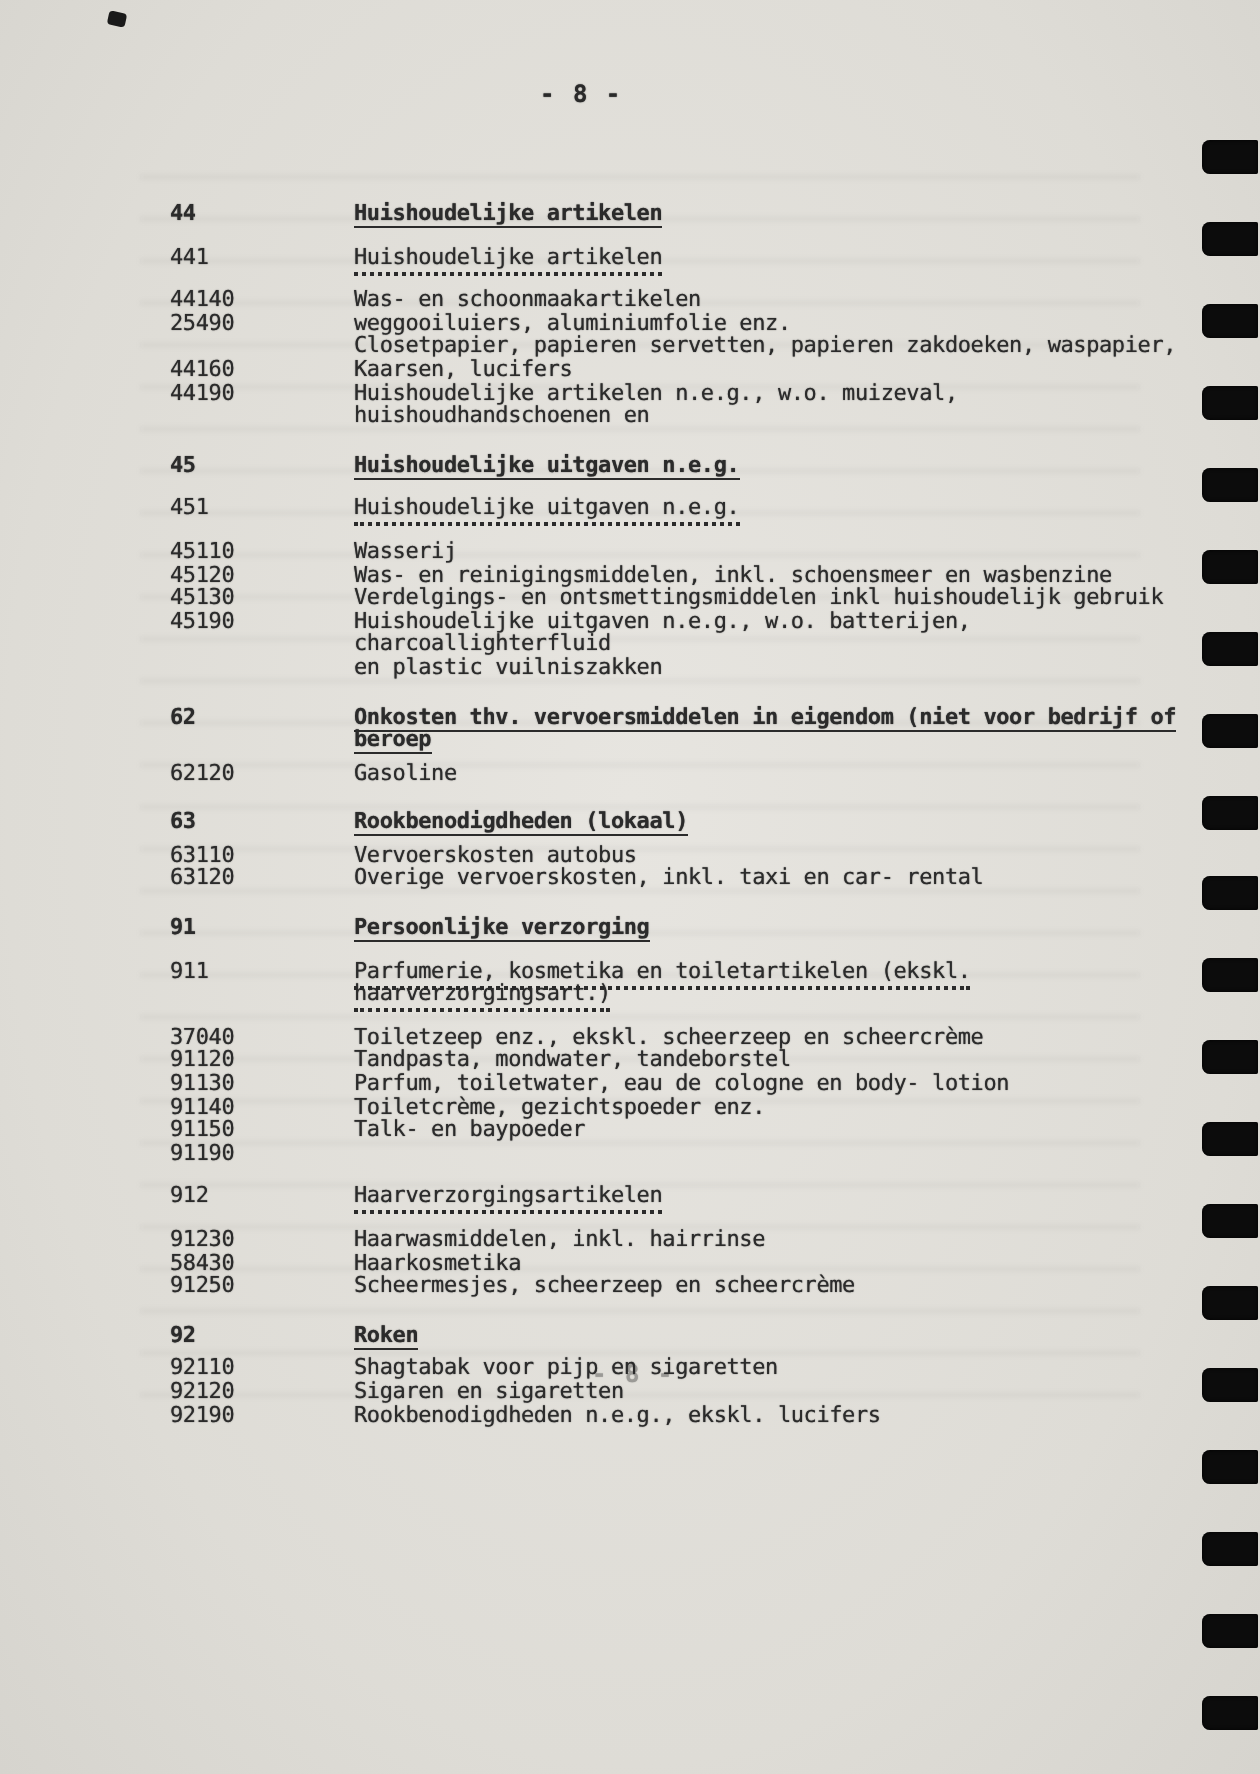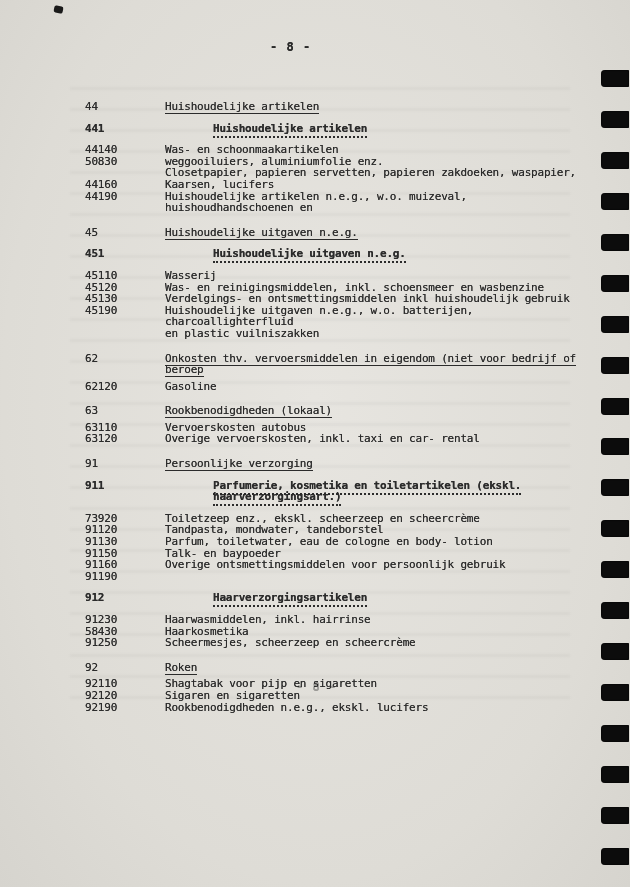--- a/index.html
+++ b/index.html
@@ -38,26 +38,26 @@
   .page-number.top{left:270px;top:40px;}
   .page-number.bottom{left:296px;top:680px;opacity:0.38;}
   .entries{
     position:absolute;left:85px;top:88px;right:38px;
     font-size:11px;line-height:11.6px;color:#2b2b2b;
     text-shadow:0 0 0.6px rgba(25,25,25,0.75);
     letter-spacing:-0.2px;
   }
   .row{display:flex;align-items:flex-start;}
   .row .code{flex:0 0 80px;white-space:pre;}
-  .row .desc{flex:1 1 auto;}
-  .row.type-section{margin-top:13px;margin-bottom:5px;font-weight:normal;}
+  .row .desc{flex:1 1 auto;margin-left:12px;}
+  .row.type-section{margin-top:13px;margin-bottom:5px;font-weight:bold;}
   .row.type-section .desc .line span{
     border-bottom:1.5px solid #2b2b2b;padding-bottom:0px;
   }
-  .row.type-subsection{margin-top:10px;margin-bottom:10px;font-weight:bold;gap:48px;}
+  .row.type-subsection{margin-top:10px;margin-bottom:10px;font-weight:normal;}
   .row.type-subsection .desc .line span{
     border-bottom:2px dotted #2b2b2b;padding-bottom:1px;
   }
   .row.type-item{margin:0;}
   
   .binding{
     position:absolute;top:70px;bottom:22px;right:0;width:32px;
     display:flex;flex-direction:column;justify-content:space-between;
     align-items:flex-end;
   }
@@ -89,21 +89,21 @@
           <div class="line"><span>Huishoudelijke artikelen</span></div>
         </div>
       </div>
       <div class="row type-item">
         <span class="code">44140</span>
         <div class="desc">
           <div class="line"><span>Was- en schoonmaakartikelen</span></div>
         </div>
       </div>
       <div class="row type-item">
-        <span class="code">50830</span>
+        <span class="code">25490</span>
         <div class="desc">
           <div class="line"><span>weggooiluiers, aluminiumfolie enz.</span></div>
           <div class="line"><span>Closetpapier, papieren servetten, papieren zakdoeken, waspapier,</span></div>
         </div>
       </div>
       <div class="row type-item">
         <span class="code">44160</span>
         <div class="desc">
           <div class="line"><span>Kaarsen, lucifers</span></div>
         </div>
@@ -187,47 +187,47 @@
           <div class="line"><span>Persoonlijke verzorging</span></div>
         </div>
       </div>
       <div class="row type-subsection">
         <span class="code">911</span>
         <div class="desc">
           <div class="line"><span>Parfumerie, kosmetika en toiletartikelen (ekskl. haarverzorgingsart.)</span></div>
         </div>
       </div>
       <div class="row type-item">
-        <span class="code">73920</span>
+        <span class="code">37040</span>
         <div class="desc">
           <div class="line"><span>Toiletzeep enz., ekskl. scheerzeep en scheercrème</span></div>
         </div>
       </div>
       <div class="row type-item">
         <span class="code">91120</span>
         <div class="desc">
           <div class="line"><span>Tandpasta, mondwater, tandeborstel</span></div>
         </div>
       </div>
       <div class="row type-item">
         <span class="code">91130</span>
         <div class="desc">
           <div class="line"><span>Parfum, toiletwater, eau de cologne en body- lotion</span></div>
         </div>
       </div>
       <div class="row type-item">
+        <span class="code">91140</span>
+        <div class="desc">
+          <div class="line"><span>Toiletcrème, gezichtspoeder enz.</span></div>
+        </div>
+      </div>
+      <div class="row type-item">
         <span class="code">91150</span>
         <div class="desc">
           <div class="line"><span>Talk- en baypoeder</span></div>
-        </div>
-      </div>
-      <div class="row type-item">
-        <span class="code">91160</span>
-        <div class="desc">
-          <div class="line"><span>Overige ontsmettingsmiddelen voor persoonlijk gebruik</span></div>
         </div>
       </div>
       <div class="row type-item">
         <span class="code">91190</span>
       </div>
       <div class="row type-subsection">
         <span class="code">912</span>
         <div class="desc">
           <div class="line"><span>Haarverzorgingsartikelen</span></div>
         </div>

